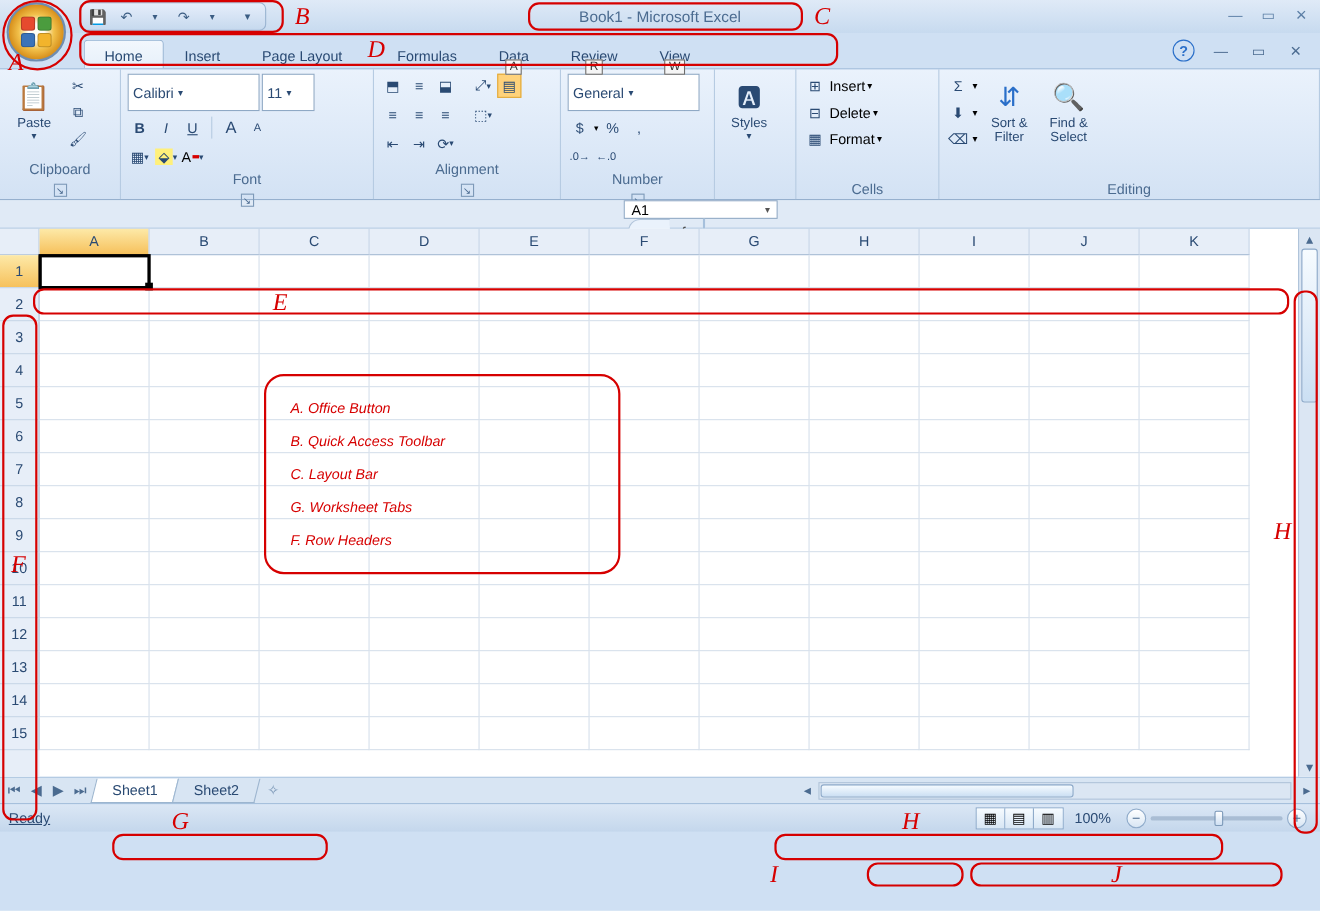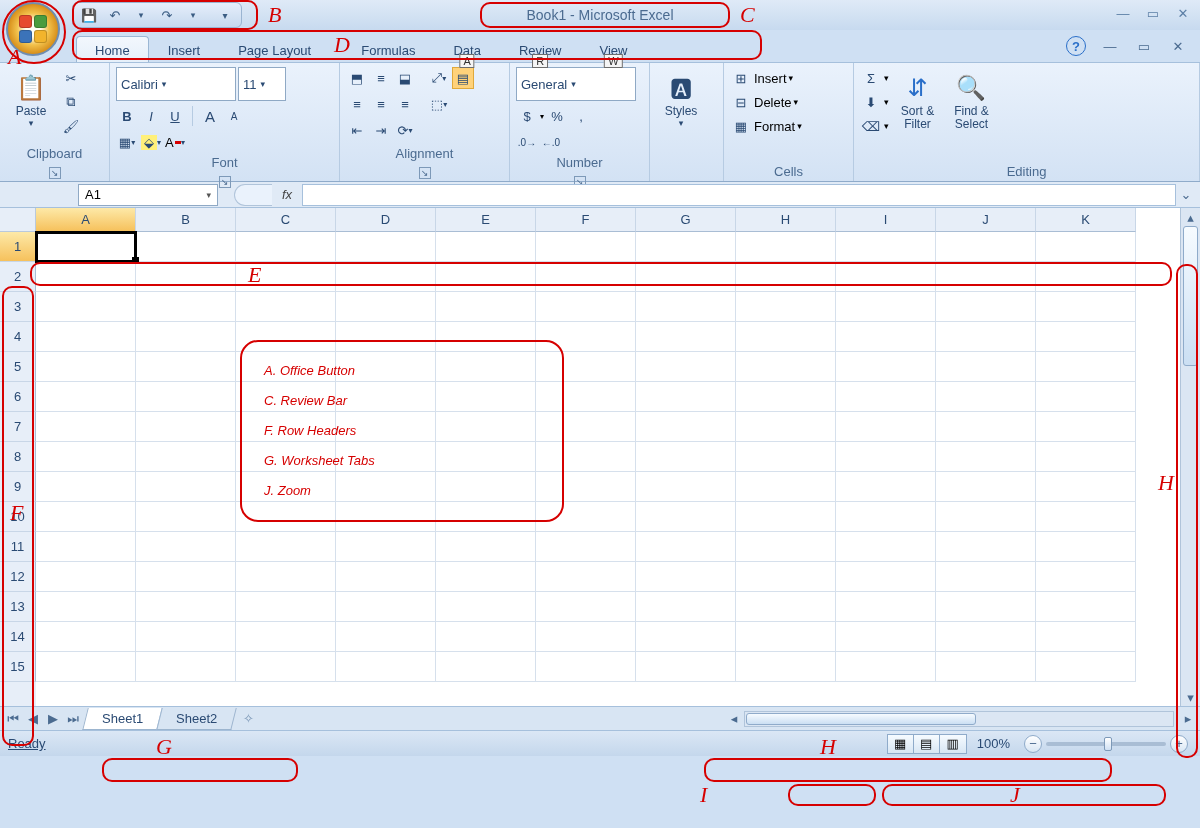--- a/index.html
+++ b/index.html
@@ -33,21 +33,21 @@
   .bigbtn { display:flex; flex-direction:column; align-items:center; justify-content:flex-end; width:50px; padding:4px 2px; color:#2a4a73;}
   .bigbtn .ico{ width:34px; height:34px; display:flex;align-items:center;justify-content:center; font-size:24px;}
   .bigbtn .lbl{ font-size:12px; text-align:center; line-height:13px;}
   .minibtn{ width:22px; height:22px; display:flex;align-items:center;justify-content:center; border:1px solid transparent; color:#2a4a73;}
   .combo{ height:22px; background:#fff; border:1px solid #8fa9c5; display:flex; align-items:center; padding:16px 4px; color:#2a4a73;}
   .combo .dd{margin-left:4px;font-size:9px;}
   .row{display:flex;gap:2px; align-items:center;}
   .col{display:flex;flex-direction:column;gap:2px;}
 
   
-  .fbar-row{ height:26px; background:#e0eaf6; display:flex; align-items:center; border-bottom:1px solid #a6c0dc; padding:0 4px 0 0;}
+  .fbar-row{ height:26px; background:#e0eaf6; display:flex; align-items:center; border-bottom:1px solid #a6c0dc; padding:0 4px 0 0;flex-direction:column;}
   .namebox{ width:140px; height:22px; background:#fff; border:1px solid #8fa9c5; margin-left:78px; display:flex; align-items:center; padding:0 6px;}
   .namebox .dd{margin-left:auto;font-size:9px;color:#555;}
   .fx-area{flex:1; display:flex; align-items:center; margin-left:16px;}
   .fx-stub{ width:38px;height:22px;border:1px solid #b0c4da; border-right:none; background:#eaf2fc; border-top-left-radius:11px; border-bottom-left-radius:11px;}
   .fx-lbl{ width:30px; font-style:italic; color:#444; text-align:center;}
   .formula-input{ flex:1; height:22px; background:#fff; border:1px solid #a6c0dc;}
   .fbar-expand{width:20px;text-align:center;color:#4b6b90;}
 
   
   .grid-wrap{ position:relative; background:#fff; height:498px; display:flex;}
@@ -640,17 +640,17 @@
 <div class="annot" style="top:734px;left:820px">H</div>
 
 <div class="redbox" style="top:784px;left:788px;width:88px;height:22px"></div>
 <div class="annot" style="top:782px;left:700px">I</div>
 
 <div class="redbox" style="top:784px;left:882px;width:284px;height:22px"></div>
 <div class="annot" style="top:782px;left:1010px">J</div>
 
 <div class="legend" style="top:340px;left:240px;width:324px" id="legend">
     <div>A.  Office Button</div>
-    <div>C.  Review Bar</div>
+    <div>B.  Quick Access Toolbar</div>
+    <div>C.  Layout Bar</div>
+    <div>G.  Worksheet Tabs</div>
     <div>F.  Row Headers</div>
-    <div>G.  Worksheet Tabs</div>
-    <div>J.  Zoom</div>
   </div>
 
 </body></html>

